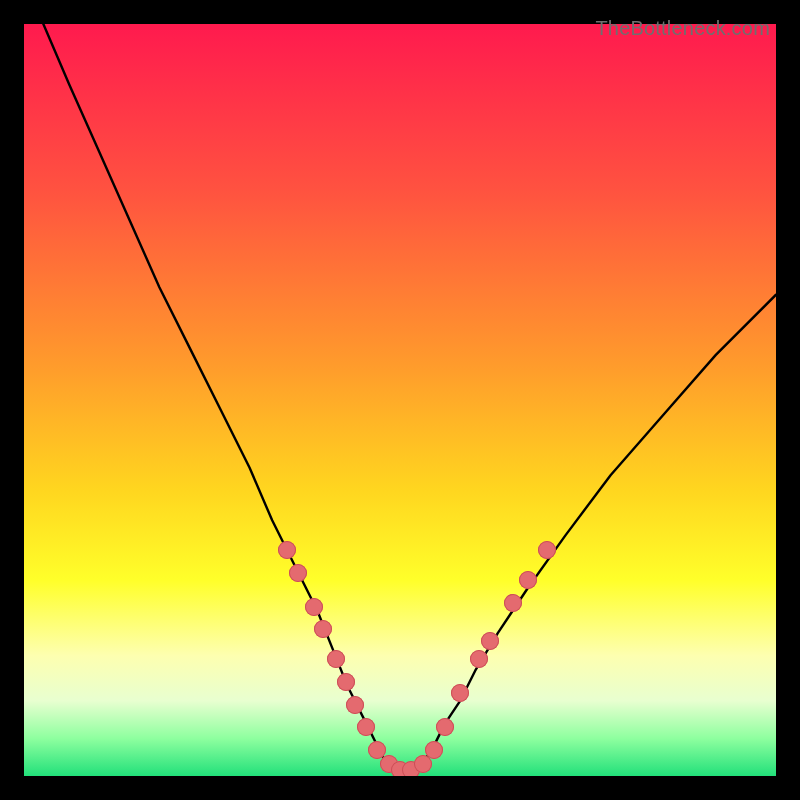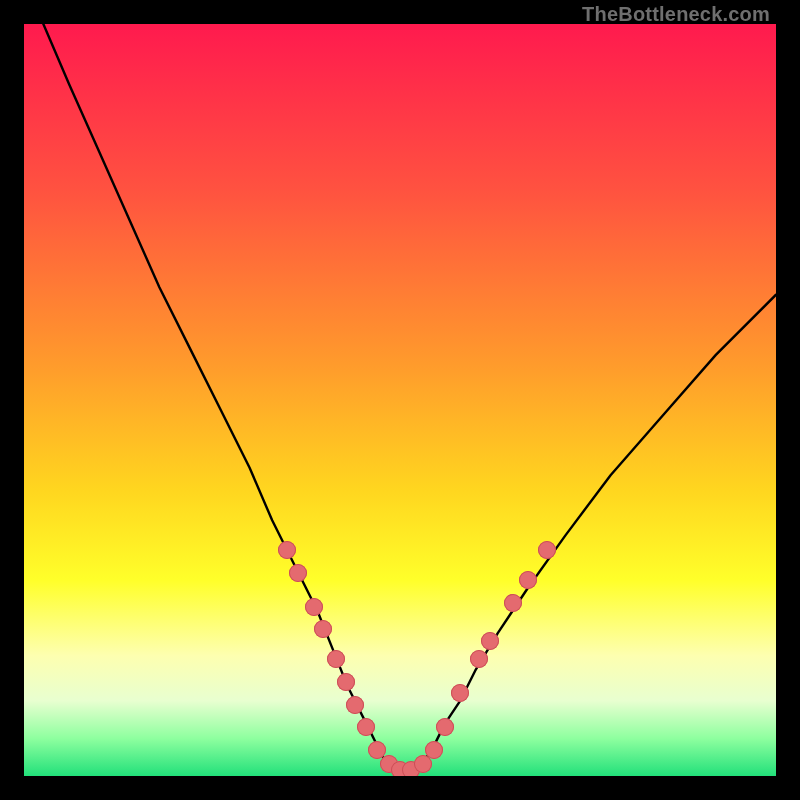--- a/index.html
+++ b/index.html
@@ -73,14 +73,14 @@
       <div class="dot" style="width: 18px; height: 18px; left: 409.84px; top: 725.68px; background: rgb(228, 106, 111); box-shadow: rgb(204, 78, 86) 0px 0px 0px 1px inset;"></div>
       <div class="dot" style="width: 18px; height: 18px; left: 421.12px; top: 703.12px; background: rgb(228, 106, 111); box-shadow: rgb(204, 78, 86) 0px 0px 0px 1px inset;"></div>
       <div class="dot" style="width: 18px; height: 18px; left: 436.16px; top: 669.28px; background: rgb(228, 106, 111); box-shadow: rgb(204, 78, 86) 0px 0px 0px 1px inset;"></div>
       <div class="dot" style="width: 18px; height: 18px; left: 454.96px; top: 635.44px; background: rgb(228, 106, 111); box-shadow: rgb(204, 78, 86) 0px 0px 0px 1px inset;"></div>
       <div class="dot" style="width: 18px; height: 18px; left: 466.24px; top: 616.64px; background: rgb(228, 106, 111); box-shadow: rgb(204, 78, 86) 0px 0px 0px 1px inset;"></div>
       <div class="dot" style="width: 18px; height: 18px; left: 488.8px; top: 579.04px; background: rgb(228, 106, 111); box-shadow: rgb(204, 78, 86) 0px 0px 0px 1px inset;"></div>
       <div class="dot" style="width: 18px; height: 18px; left: 503.84px; top: 556.48px; background: rgb(228, 106, 111); box-shadow: rgb(204, 78, 86) 0px 0px 0px 1px inset;"></div>
       <div class="dot" style="width: 18px; height: 18px; left: 522.64px; top: 526.4px; background: rgb(228, 106, 111); box-shadow: rgb(204, 78, 86) 0px 0px 0px 1px inset;"></div>
     </div>
 
-  <div class="watermark" style="right: 30px; top: 3px; font-weight: bold;">TheBottleneck.com</div>
+  <div class="watermark" style="right: 30px; top: 17px;">TheBottleneck.com</div>
 </div>
 
 </body></html>

